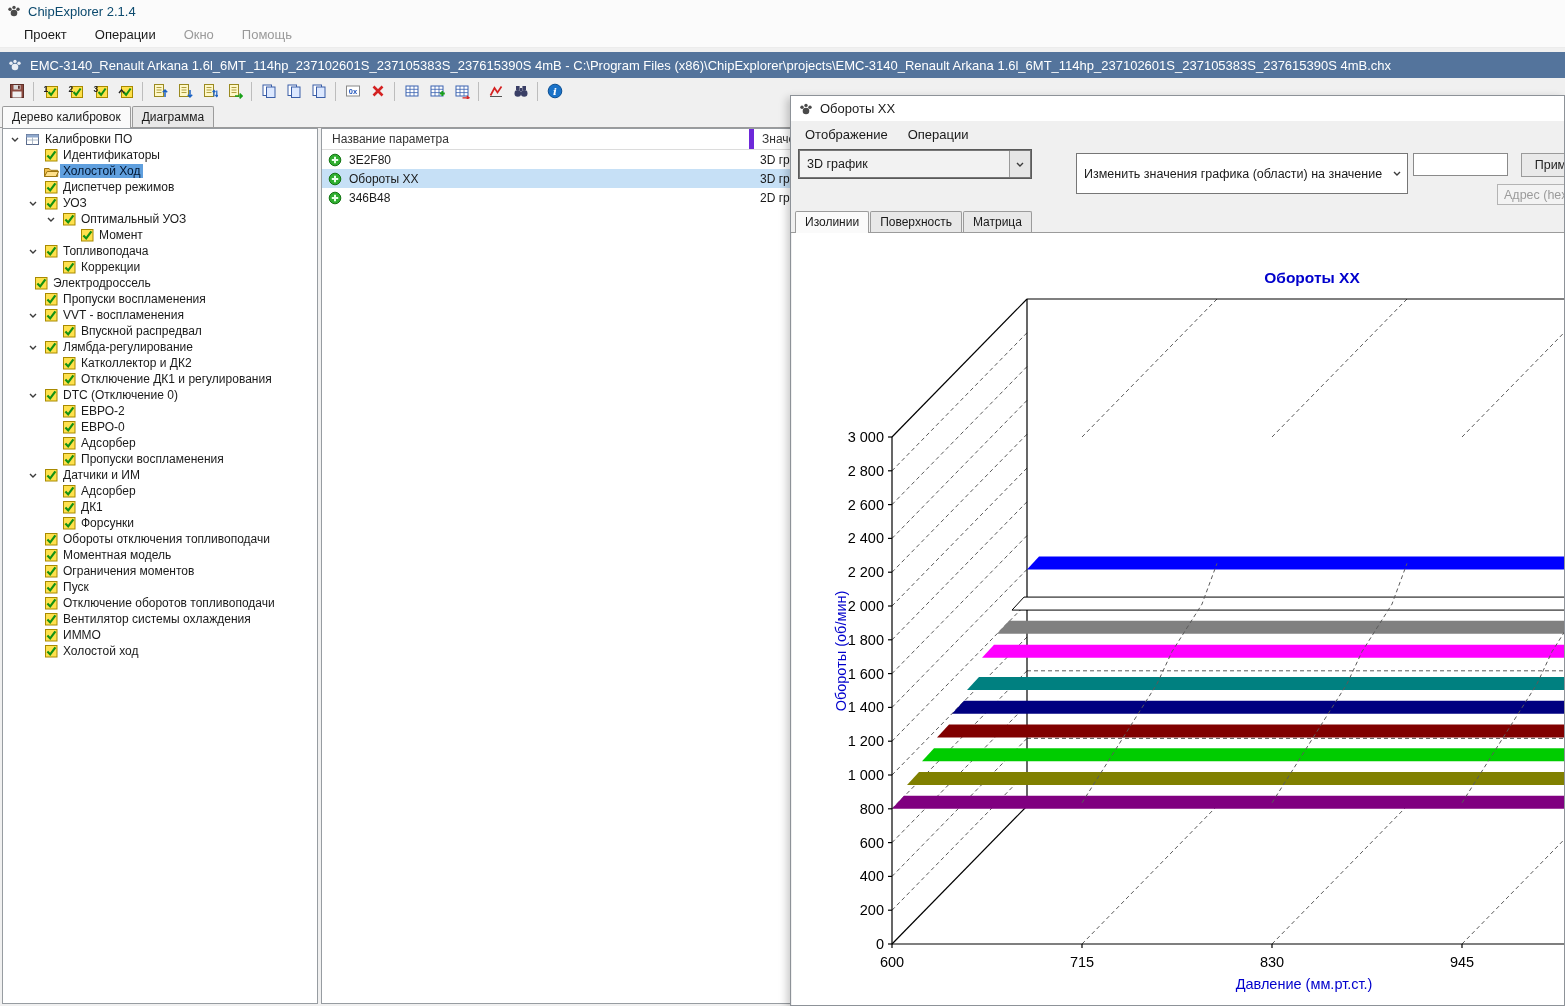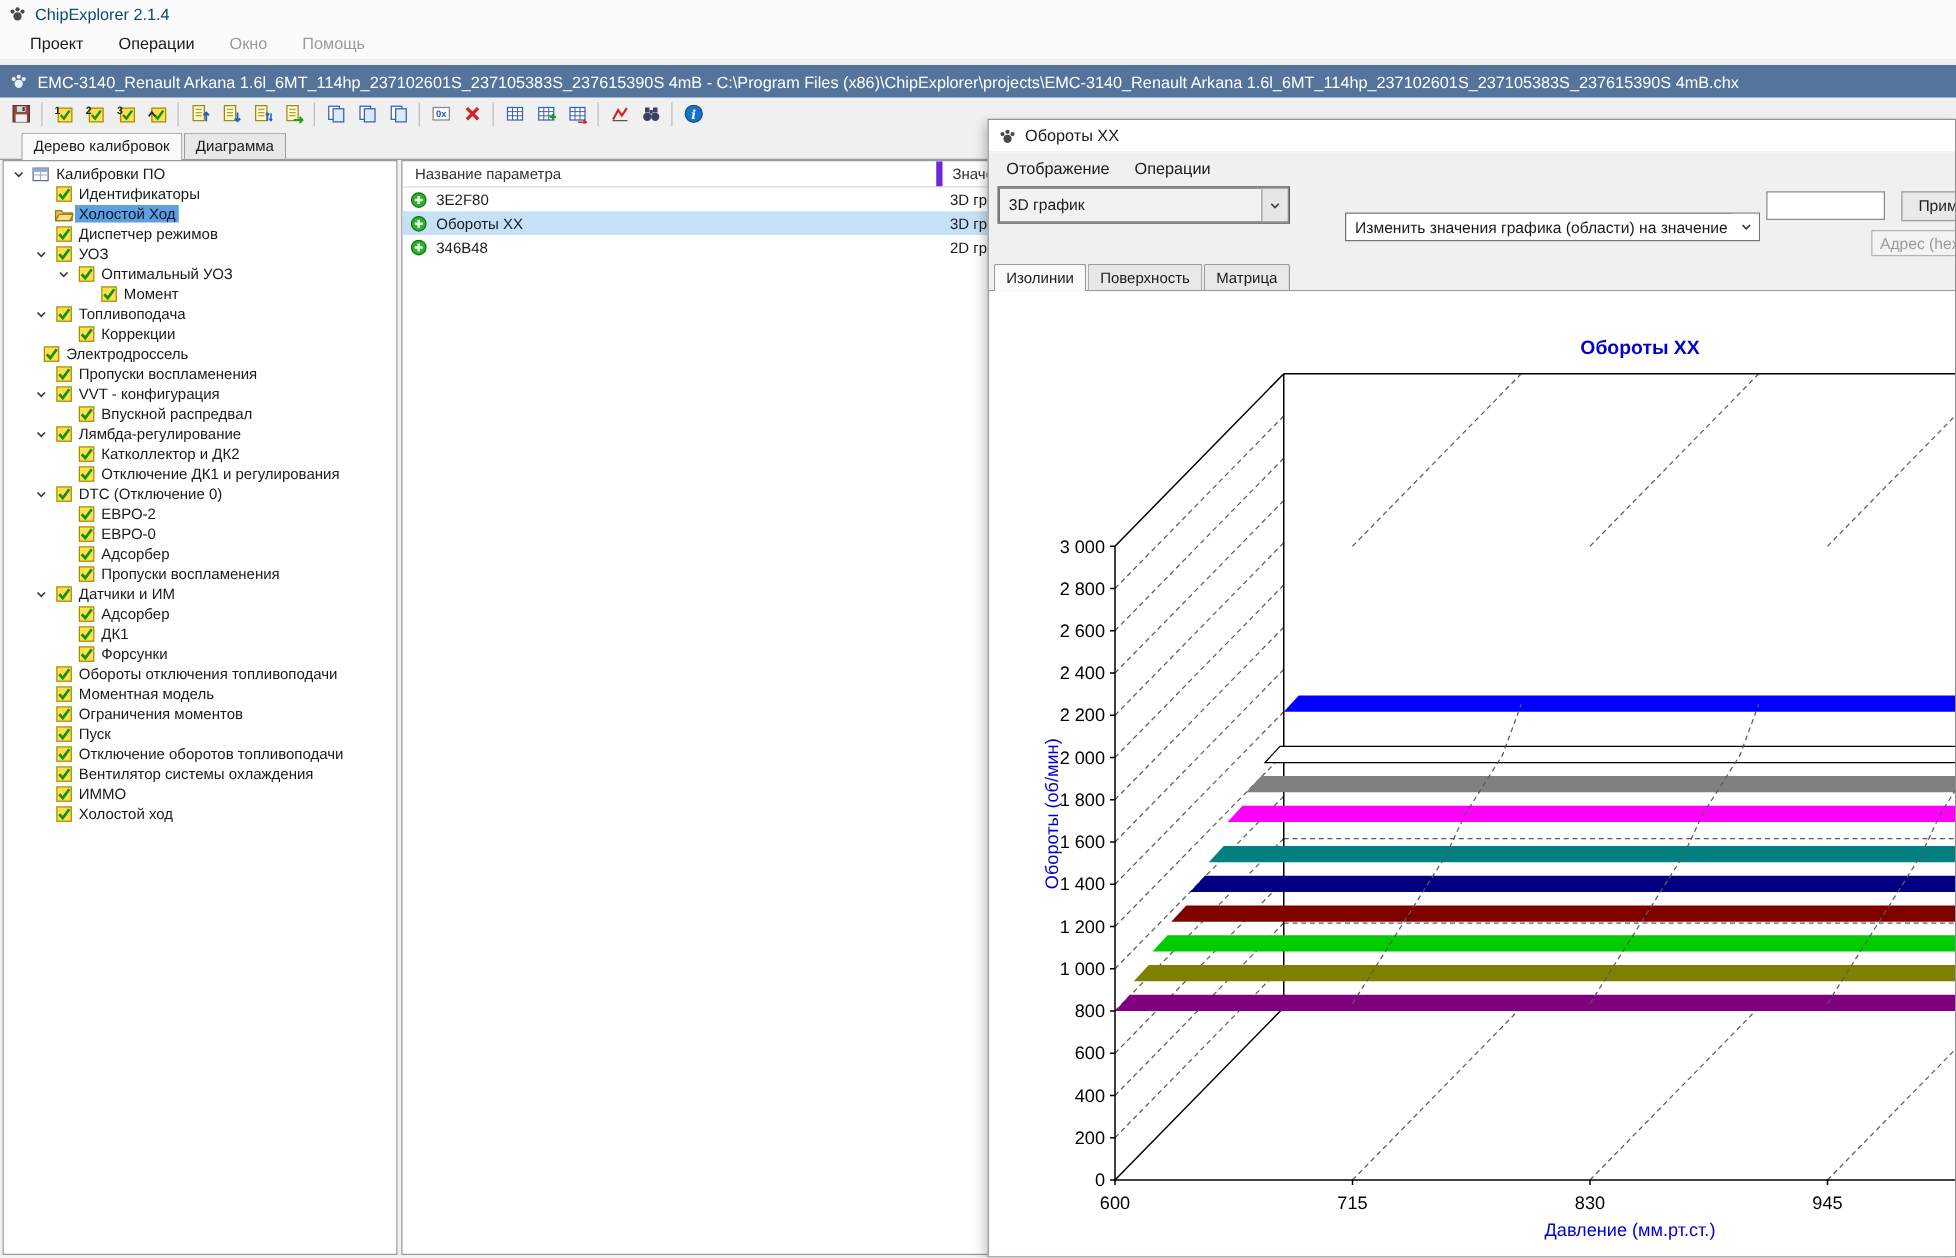--- a/index.html
+++ b/index.html
@@ -12,21 +12,21 @@
   .menubar { height:26px; background:#fbfbfb; display:flex; align-items:center; padding-left:10px; border-bottom:1px solid #ececec; }
   .menu-item { padding:4px 14px; cursor:default; }
   .menu-item.disabled { color:#9a9a9a; }
 
   .doc-titlebar { margin-top:4px; height:26px; background:var(--doc-titlebar,#54749c); color:#fff; display:flex; align-items:center; gap:8px; padding-left:8px; white-space:nowrap; overflow:hidden; }
 
   .toolbar { height:26px; display:flex; align-items:center; padding:0 4px; }
   .tbtn { width:25px; height:24px; display:flex; align-items:center; justify-content:center; border:1px solid transparent; }
   .tsep { width:1px; height:19px; background:#bdbdbd; margin:0 4px; }
 
-  .tabbar { height:24px; display:flex; align-items:flex-end; padding-left:17px; border-bottom:1px solid #9b9b9b; }
+  .tabbar { height:24px; display:flex; align-items:flex-end; padding-left:2px; border-bottom:1px solid #9b9b9b; }
   .tab { font-size:12px; padding:3px 9px; background:#e8e8e8; border:1px solid #9b9b9b; border-bottom:none; border-radius:2px 2px 0 0; margin-right:1px; position:relative; white-space:nowrap; }
   .tab.active { background:#fafafa; top:1px; padding-bottom:4px; }
 
   .tree-panel { position:absolute; left:2px; top:128px; width:316px; bottom:2px; background:#fff; border:1px solid #979ca1; overflow:hidden; font-size:12px; padding-top:2px; }
   .tree-row { height:16px; display:flex; align-items:center; white-space:nowrap; }
   .tree-row .chev { width:16px; display:flex; justify-content:center; align-items:center; }
   .tree-row .ticon { width:19px; display:flex; justify-content:center; align-items:center; }
   .tree-row .tlabel { padding:0 3px; }
   .tree-row.selected .tlabel { background:var(--tree-sel,#5f9fde); color:#001530; }
 
@@ -44,21 +44,21 @@
   .cw-titlebar { height:26px; background:#fff; display:flex; align-items:center; gap:7px; padding-left:8px; border-bottom:1px solid #f0f0f0; }
   .cw-menubar { height:25px; display:flex; align-items:center; padding-left:4px; }
   .cw-menubar .menu-item { padding:4px 10px; }
   .cw-toolbar { position:relative; height:62px; }
   .combo { position:absolute; background:#fff; border:1px solid #767676; display:flex; align-items:stretch; font-size:12.5px; }
   .combo.focused { box-shadow:0 0 0 1px #5a5a5a; background:#f2f2f2; }
   .combo .ctext { flex:1; display:flex; align-items:center; padding:0 7px; white-space:nowrap; overflow:hidden; }
   .combo .cbtn { width:21px; border-left:1px solid #9a9a9a; background:#e6e6e6; display:flex; align-items:center; justify-content:center; }
   .combo .cbtn.flat { background:#fff; border-left:none; }
   #display-combo { left:8px; top:3px; width:232px; height:28px; }
-  #operation-combo { left:285px; top:23px; width:332px; height:23px; }
+  #operation-combo { left:285px; top:6px; width:332px; height:41px; }
   #value-input { position:absolute; left:622px; top:6px; width:95px; height:23px; border:1px solid #8a8a8a; background:#fff; padding:0 5px; font:12.5px "Liberation Sans",sans-serif; }
   #apply-btn { position:absolute; left:730px; top:6px; width:92px; height:24px; background:#e9e9e9; border:1px solid #9a9a9a; font:12.5px "Liberation Sans",sans-serif; color:#222; }
   #addr-input { position:absolute; left:706px; top:37px; width:122px; height:21px; border:1px solid #b4b4b4; background:#f3f3f3; color:#9b9b9b; padding:0 6px; font:12.5px "Liberation Sans",sans-serif; }
   .cw-tabs { height:24px; display:flex; align-items:flex-end; padding-left:4px; border-bottom:1px solid #9b9b9b; }
   .chart-area { position:absolute; left:1px; top:137px; width:773px; height:772px; background:#fff; }
   #chart-svg text { font-family:"Liberation Sans",sans-serif; }
 </style>
 </head>
 <body>
 
@@ -415,21 +415,21 @@
         <svg width="10" height="9" viewBox="0 0 10 9">
           <path d="M2 3 L5 6 L8 3" stroke="#3c3c3c" stroke-width="1.4" fill="none"></path>
         </svg>
       </span>
       <span class="ticon">
         <svg width="14" height="14" viewBox="0 0 14 14">
           <rect x="1.5" y="1.5" width="11.5" height="11.5" fill="#ffe14d" stroke="#a88a00"></rect>
           <path d="M3.4 7.4 L6.2 10.4 L11.4 3.4" stroke="#149114" stroke-width="2.2" fill="none"></path>
         </svg>
       </span>
-      <span class="tlabel">VVT - конфигурация</span>
+      <span class="tlabel">VVT - воспламенения</span>
     </div>
     <div class="tree-row" style="padding-left: 40px;">
       <span class="chev"></span>
       <span class="ticon">
         <svg width="14" height="14" viewBox="0 0 14 14">
           <rect x="1.5" y="1.5" width="11.5" height="11.5" fill="#ffe14d" stroke="#a88a00"></rect>
           <path d="M3.4 7.4 L6.2 10.4 L11.4 3.4" stroke="#149114" stroke-width="2.2" fill="none"></path>
         </svg>
       </span>
       <span class="tlabel">Впускной распредвал</span>

